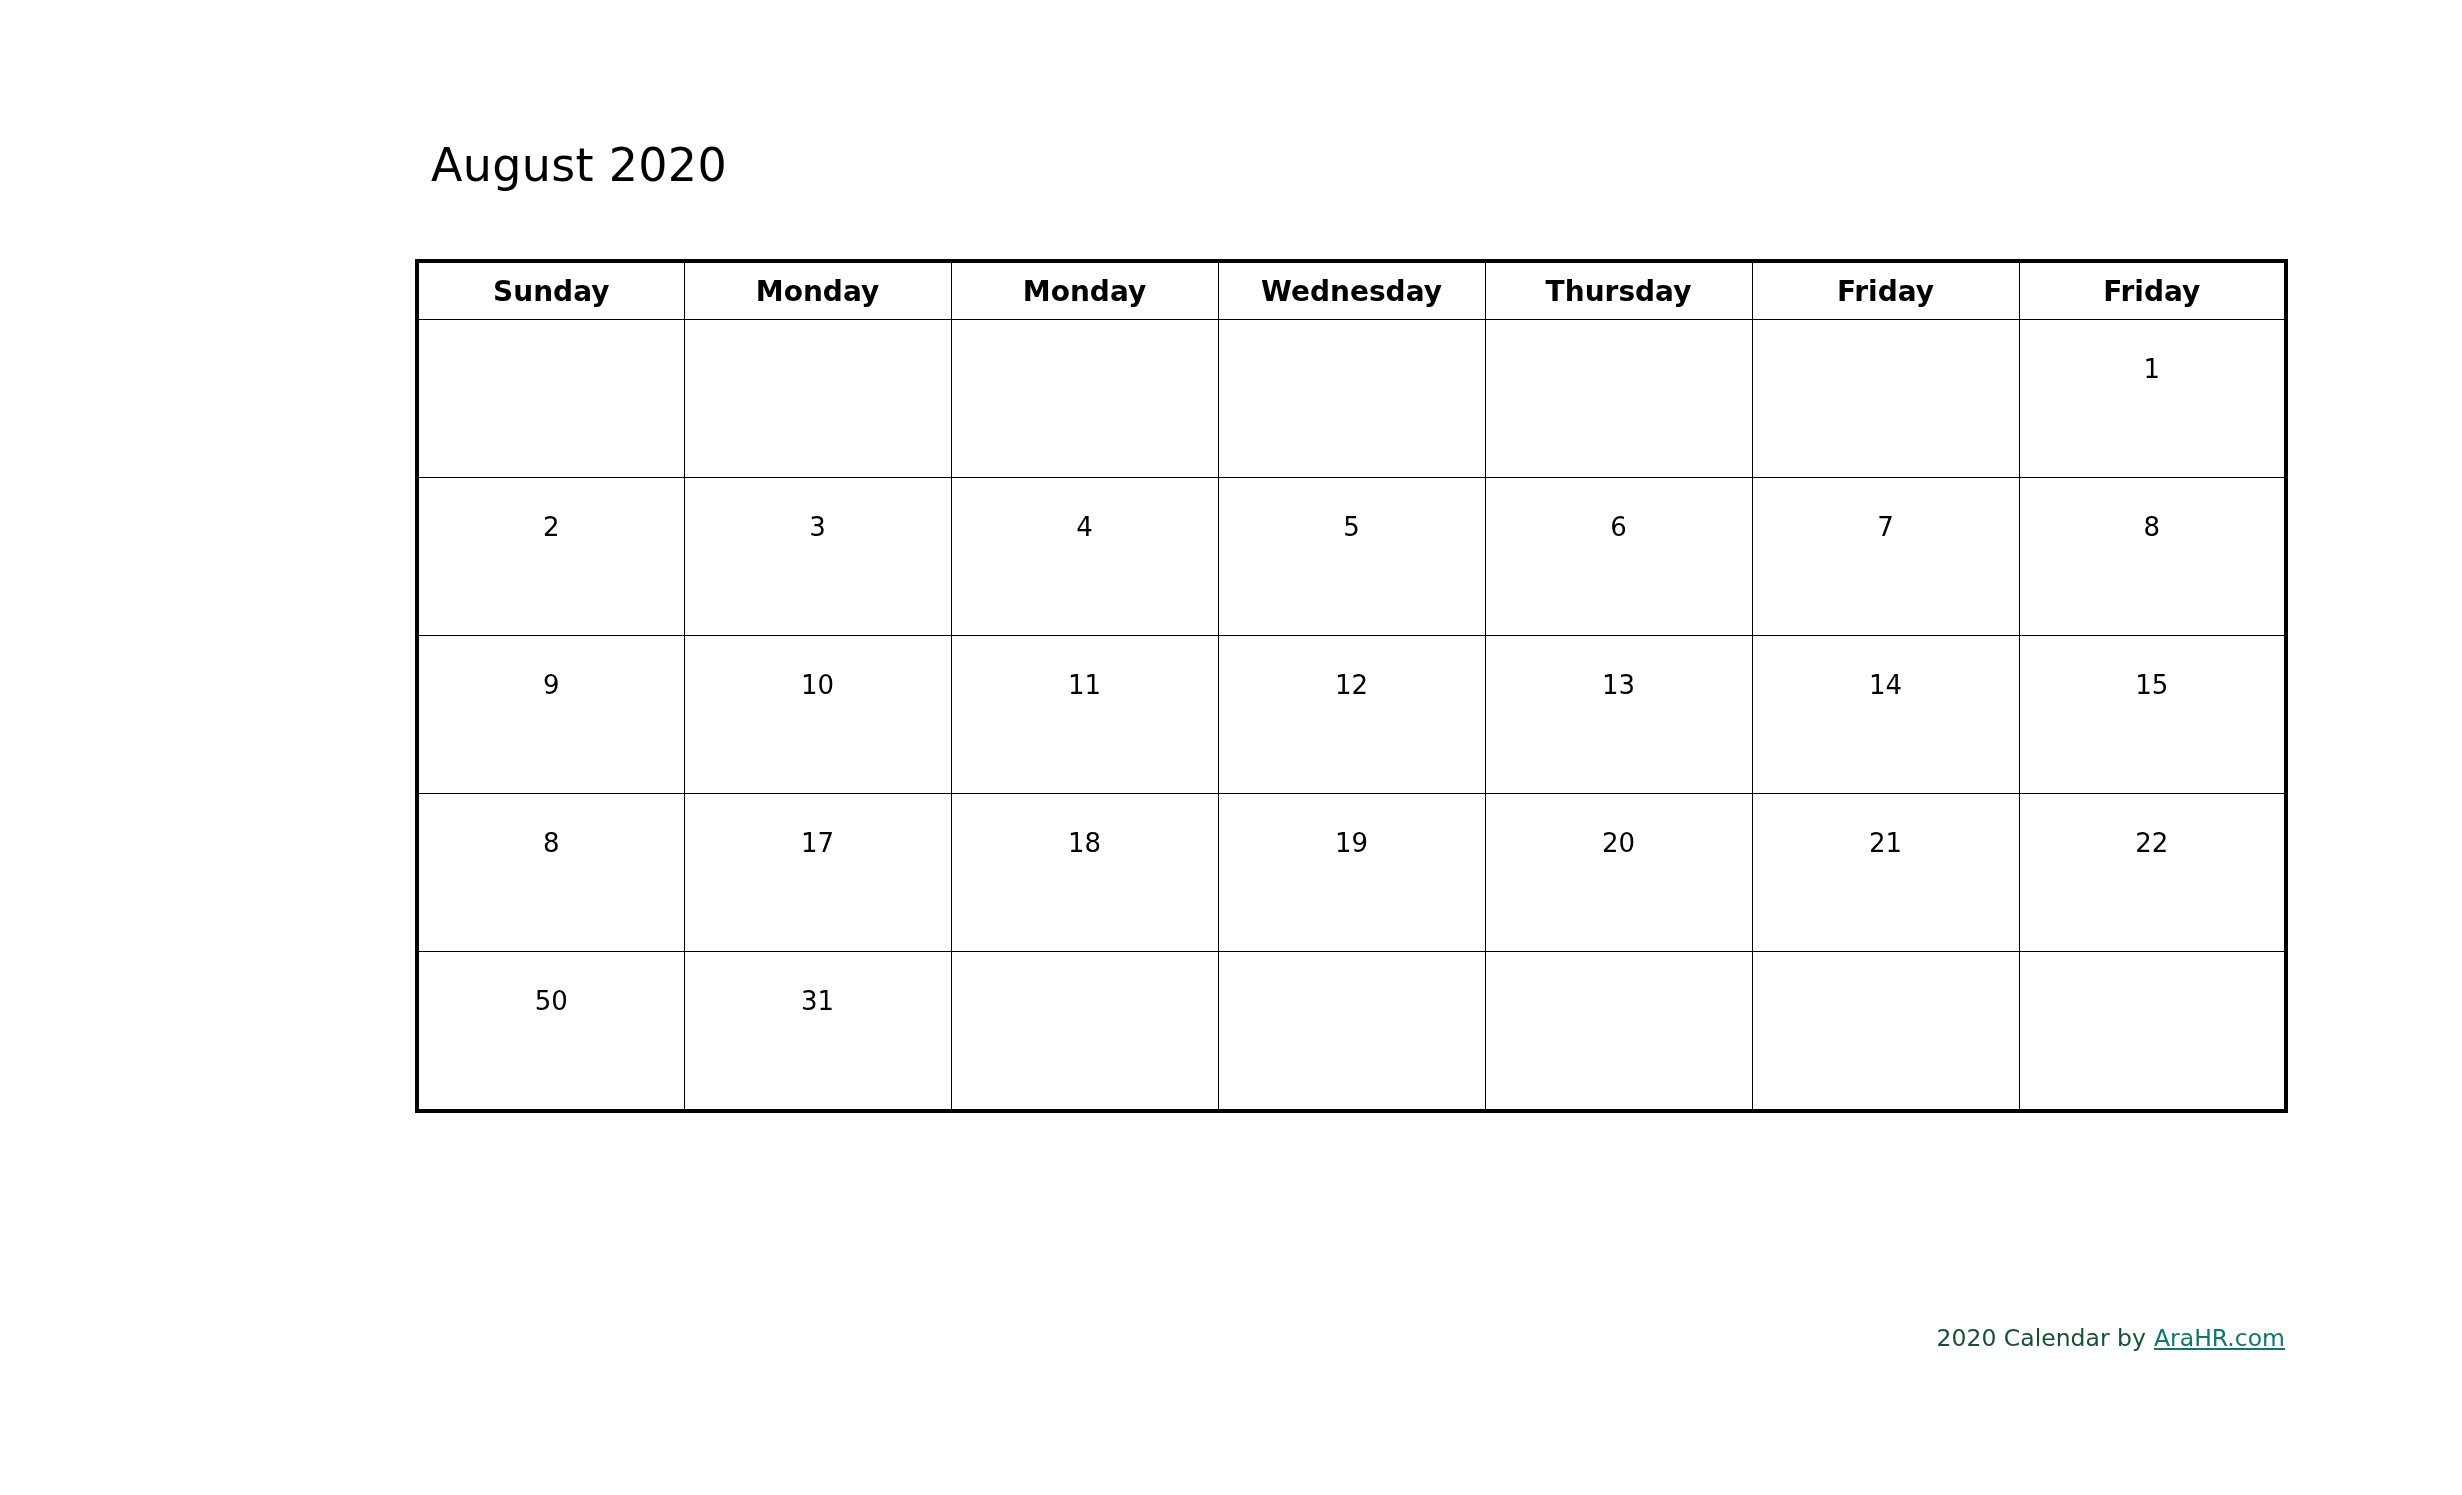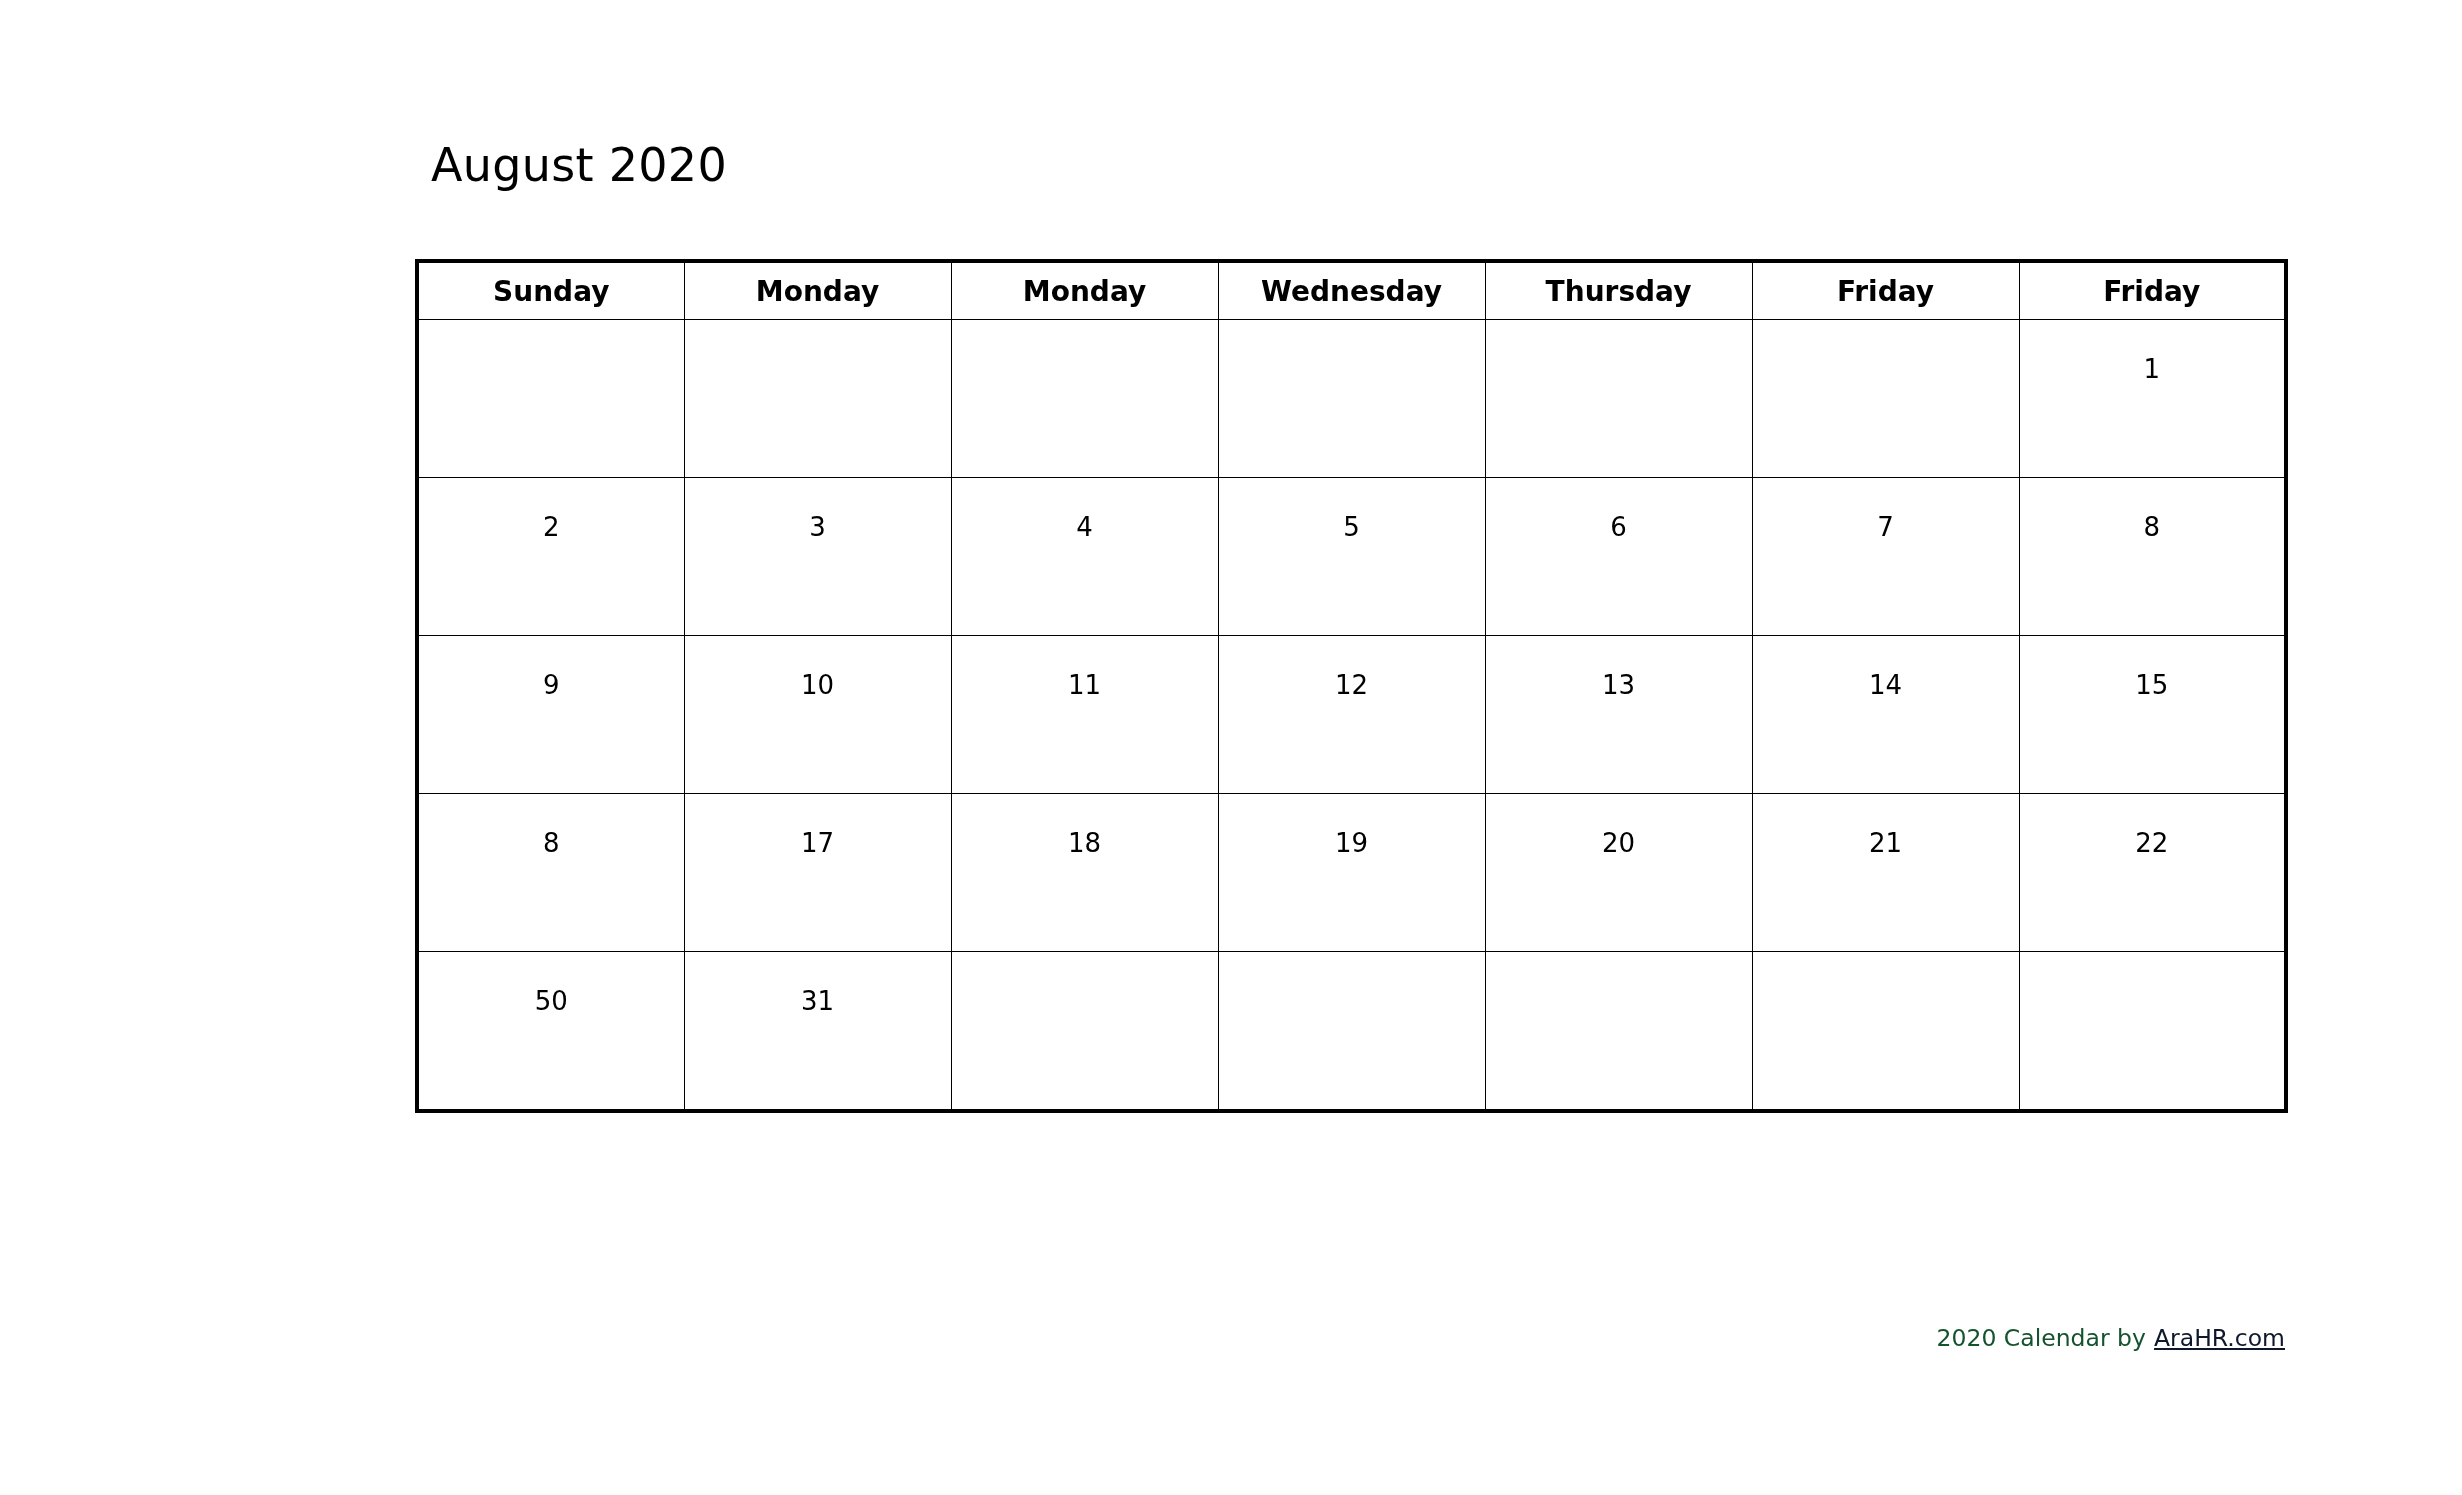--- a/index.html
+++ b/index.html
@@ -70,21 +70,21 @@
   }
   .credit {
     position: absolute;
     right: 177px;
     top: 1324px;
     font-size: 23.5px;
     white-space: nowrap;
   }
   .credit .credit-text { color: #14532d; }
   .credit .credit-link {
-    color: #0f172a;
+    color: #0f766e;
     text-decoration: underline;
     margin-left: 8.2px;
   }
 </style>
 </head>
 <body>
 
 <div class="page">
 
   <div class="cal-title">August 2020</div>

